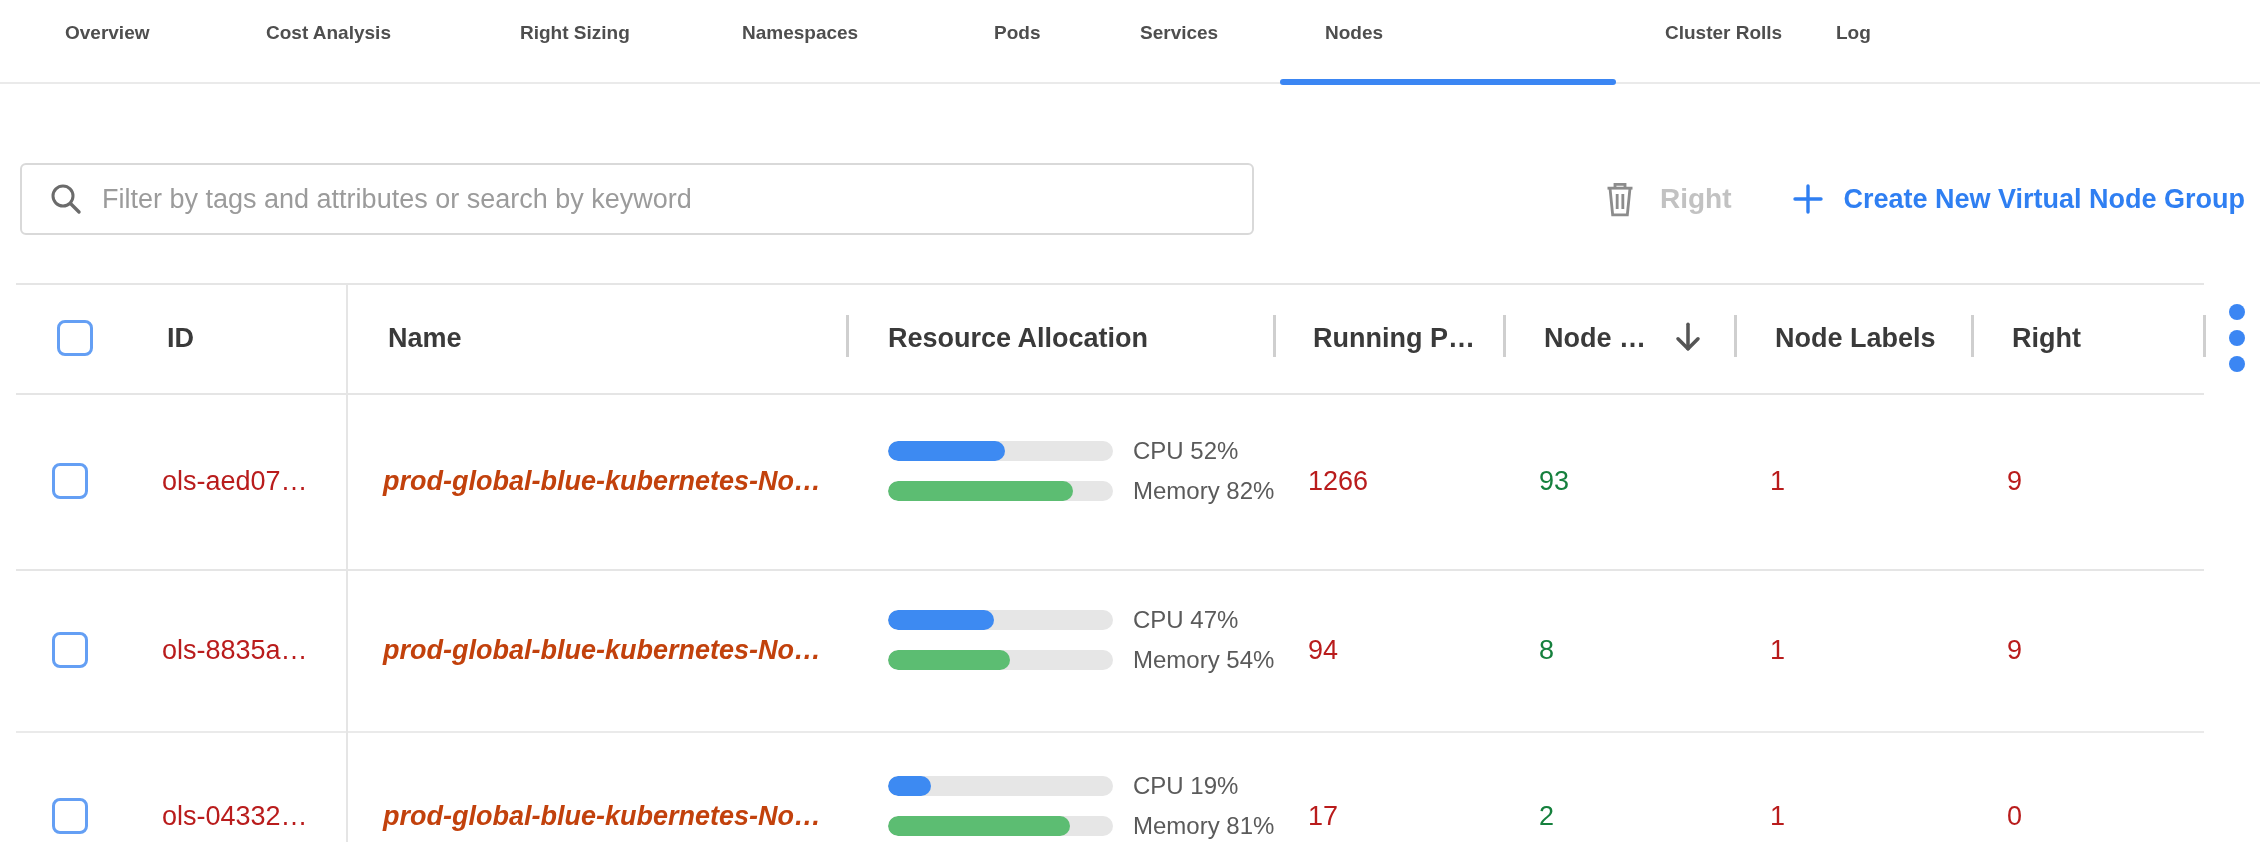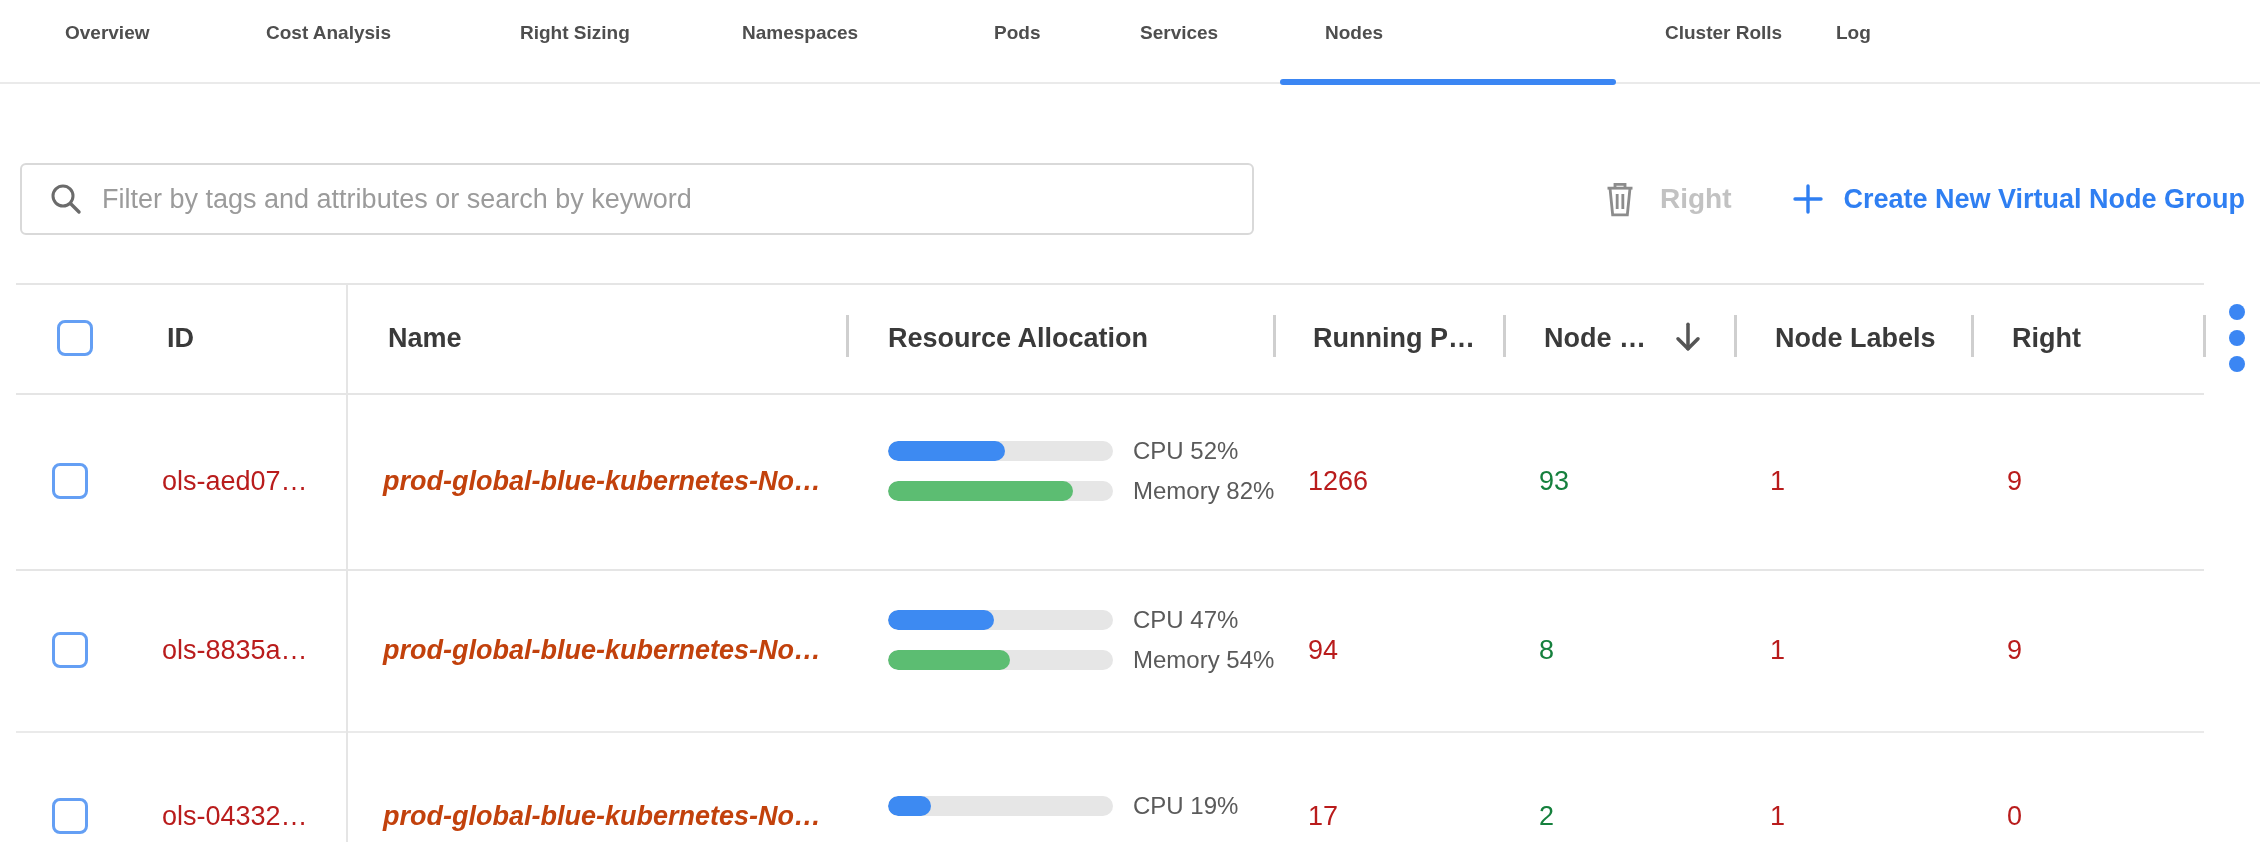--- a/index.html
+++ b/index.html
@@ -198,20 +198,26 @@
     <div class="checkbox"></div>
     <span class="cell c-id">ols-04332…</span>
     <span class="cell c-name">prod-global-blue-kubernetes-No…</span>
     <div class="c-res">
       <div class="barrow">
         <div class="bar">
             <div class="fill cpu" style="width: 19%;"></div>
           </div>
         <span class="barlbl">CPU 19%</span>
       </div>
+      <div class="barrow">
+        <div class="bar">
+            <div class="fill mem" style="width: 81%;"></div>
+          </div>
+        <span class="barlbl">Memory 81%</span>
+      </div>
     </div>
     <span class="cell c-pods">17</span>
     <span class="cell c-nodes">2</span>
     <span class="cell c-labels">1</span>
     <span class="cell c-tags">0</span>
   </div>
 
 </div>
 
 </body></html>

